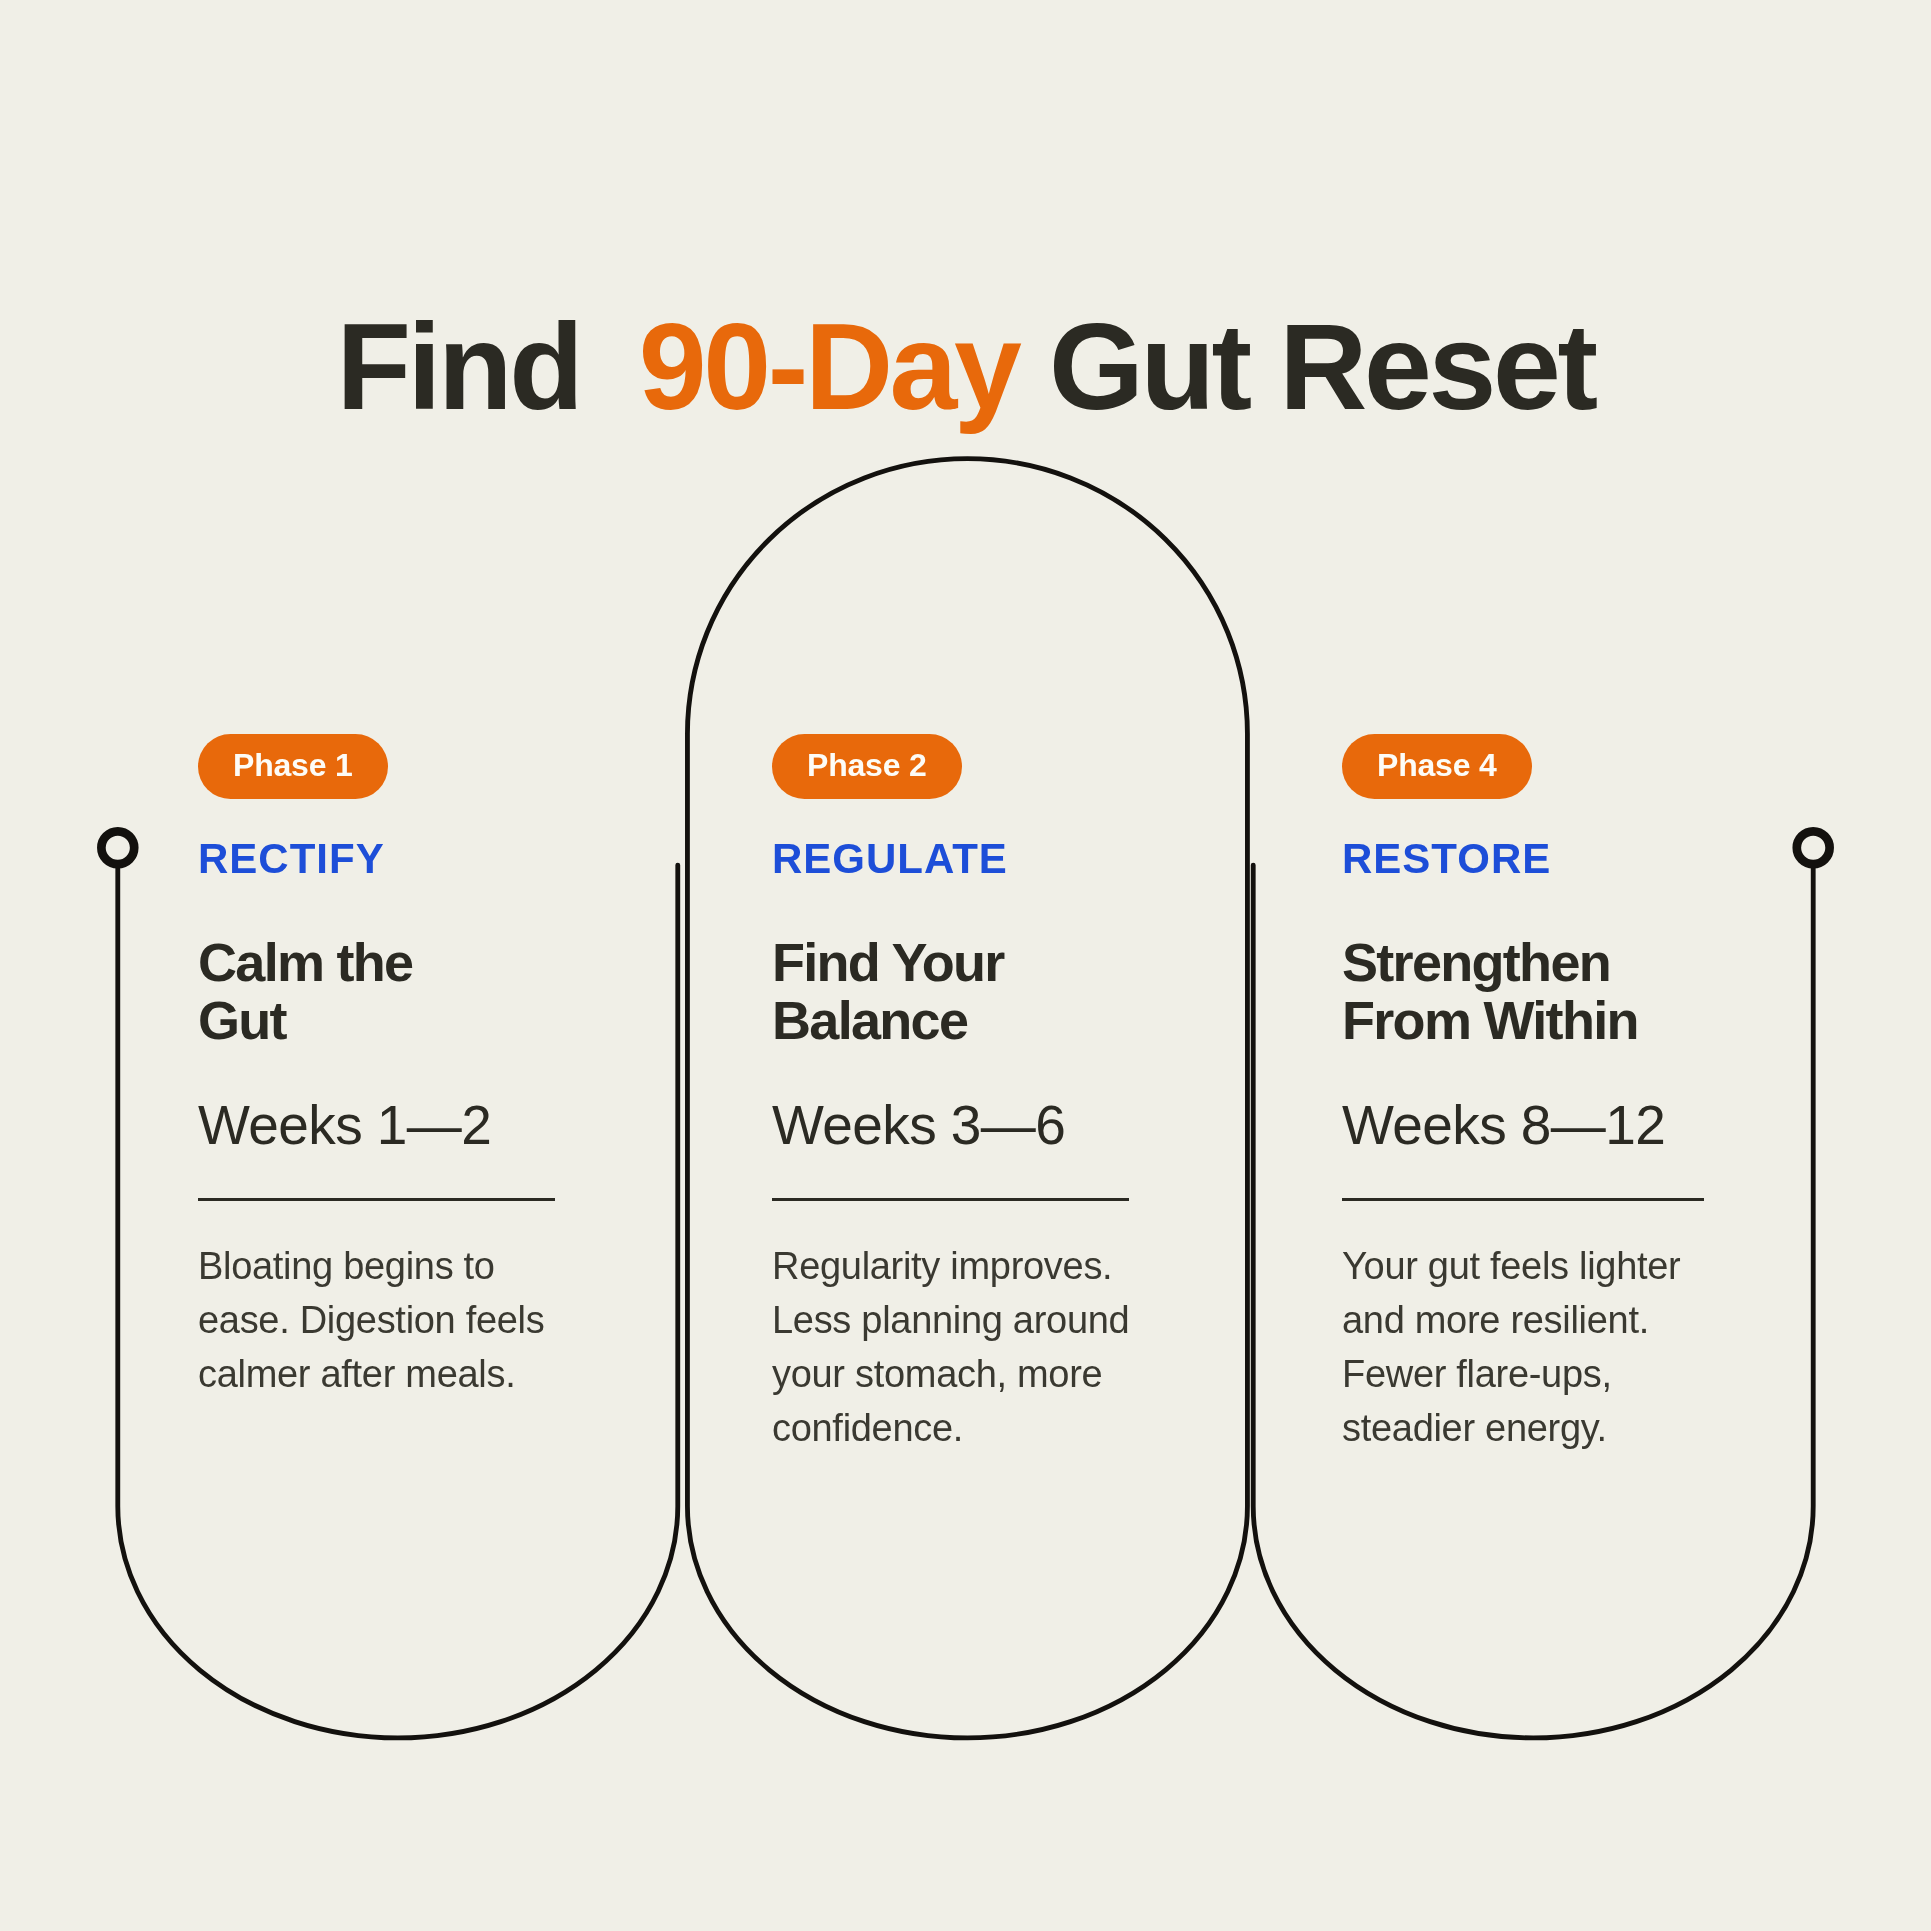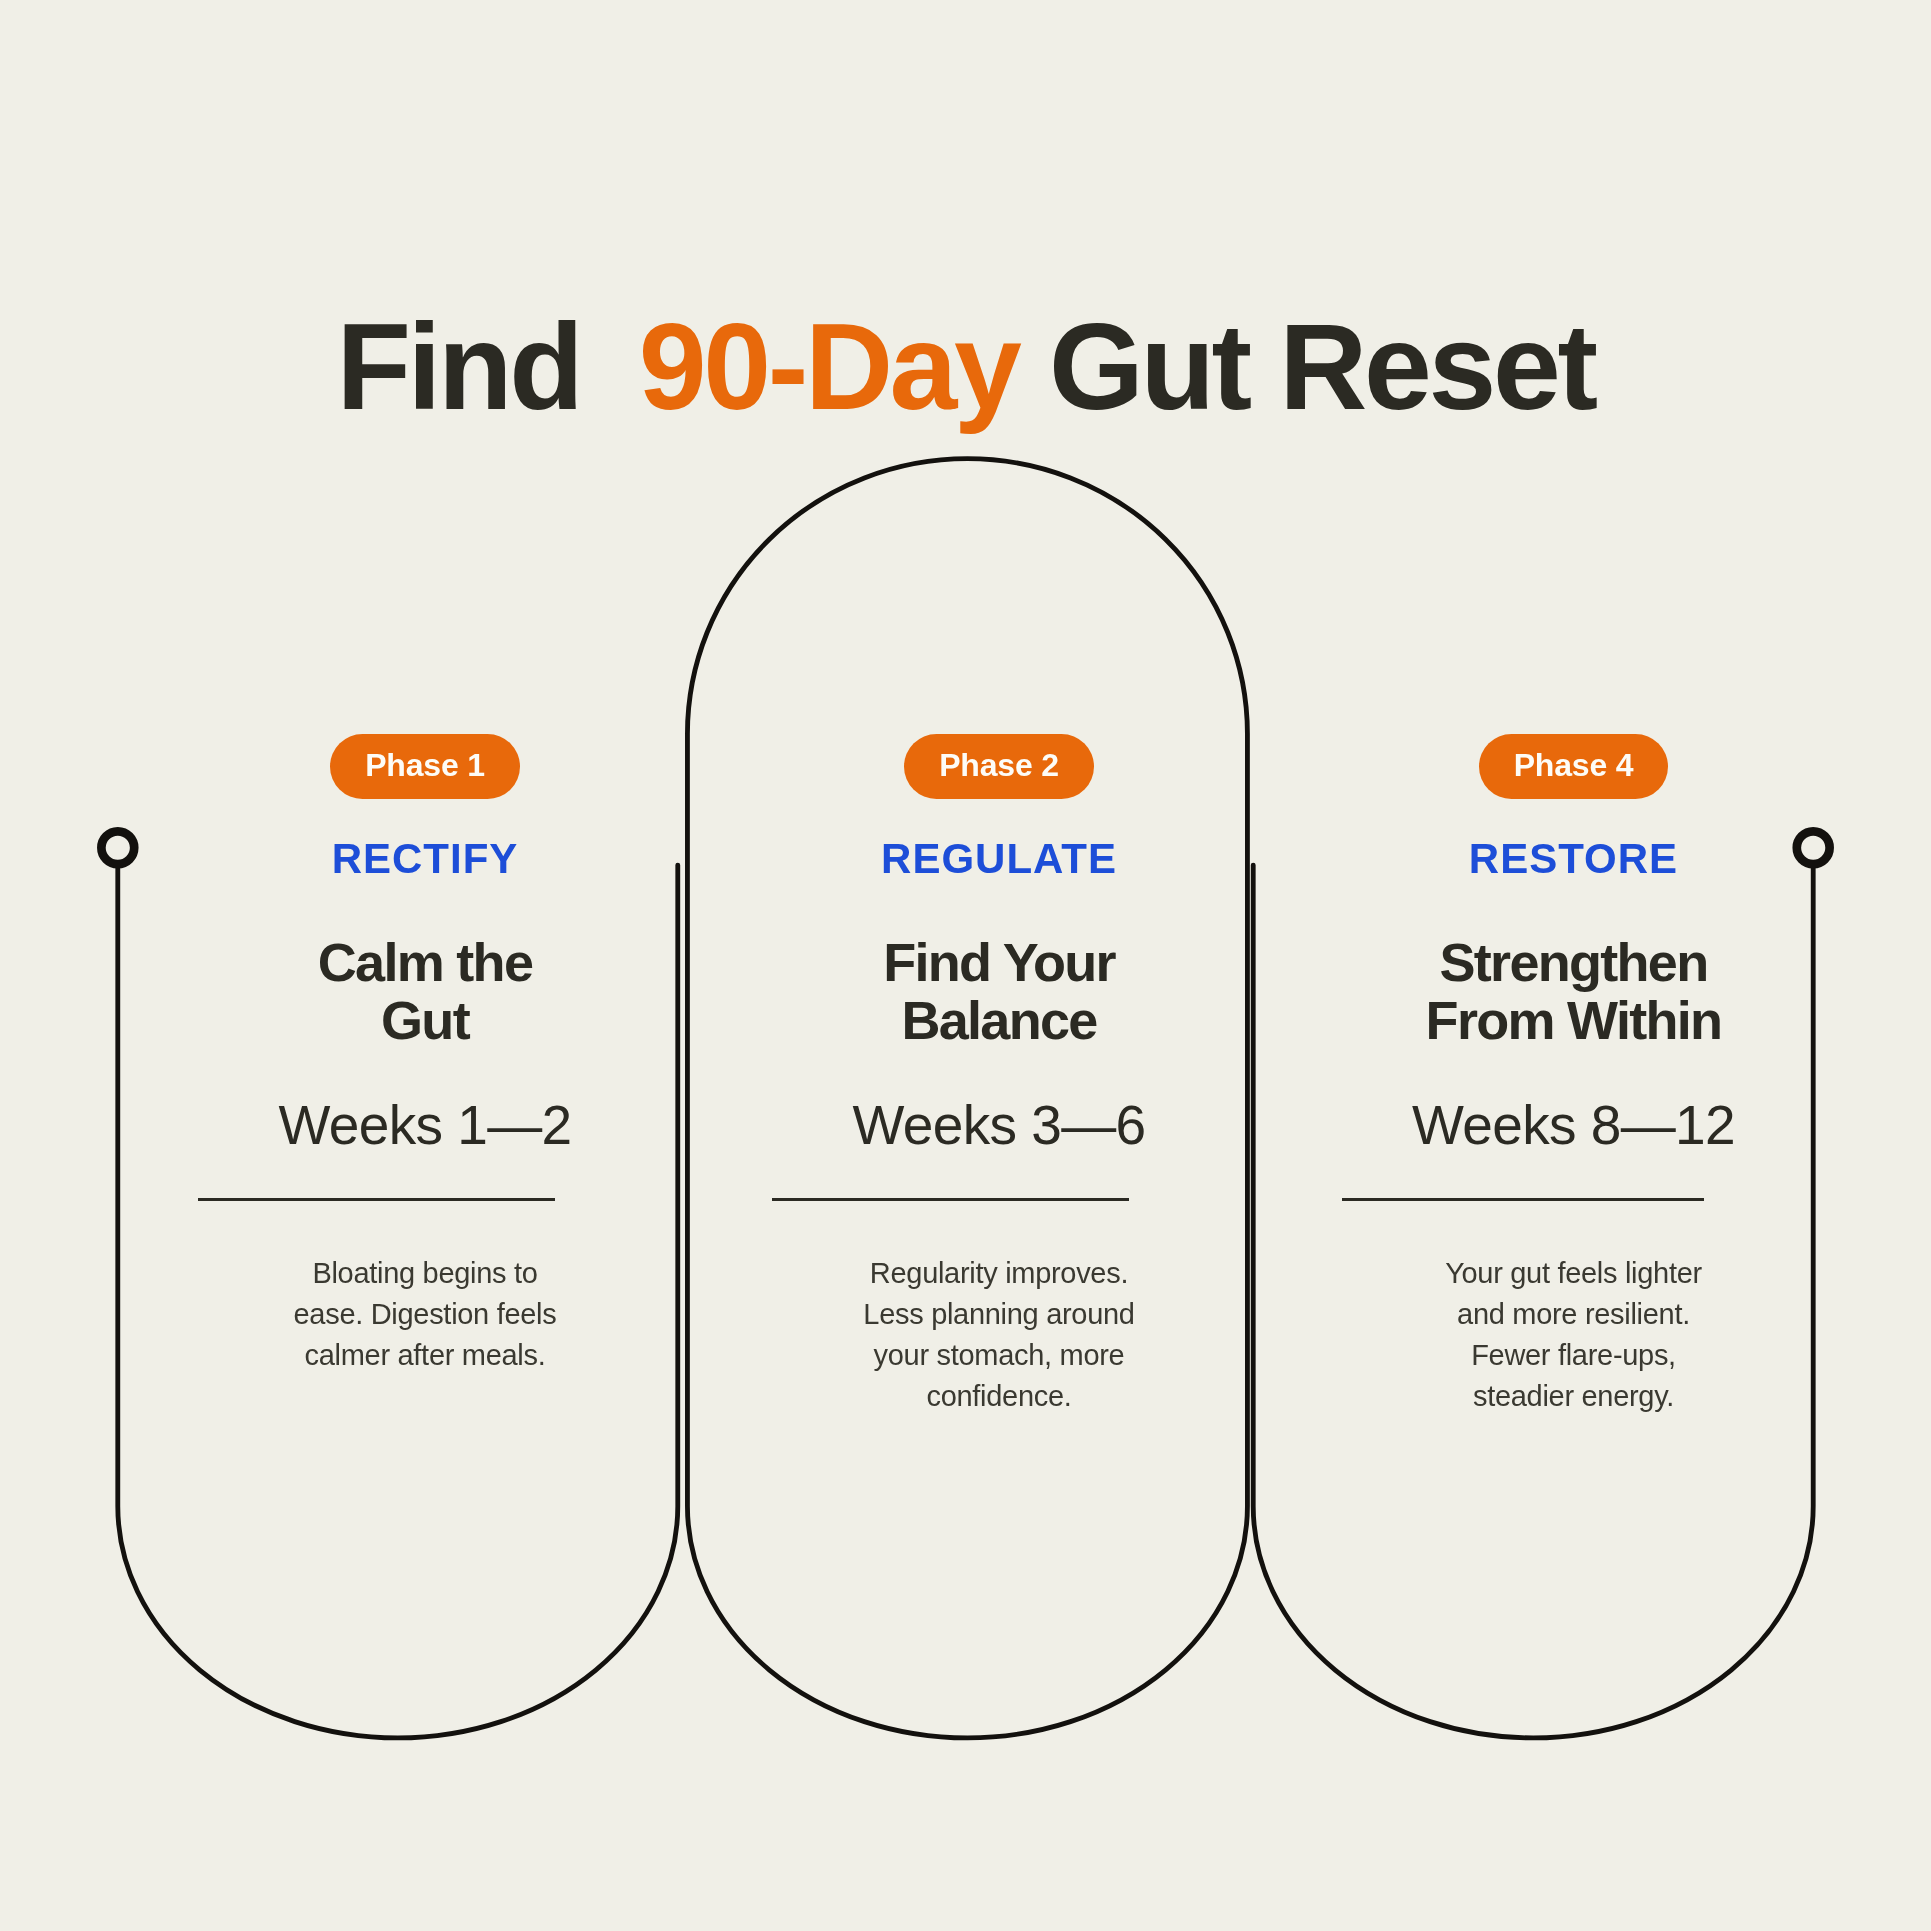--- a/index.html
+++ b/index.html
@@ -26,21 +26,21 @@
     font-weight:700;
     letter-spacing:-3.4px;
     color:#2b2a23;
     white-space:nowrap;
   }
   .title .accent{color:#e8690b;margin-left:28px;}
 
   
   .columns{
     position:absolute;
-    left:0;top:0;width:1931px;height:1648px;text-align:center;
+    left:0;top:0;width:1931px;height:1648px;
   }
   .col{position:absolute;top:734px;}
   .col-0{left:198px;width:454px;}
   .col-1{left:772px;width:454px;}
   .col-2{left:1342px;width:463px;}
 
   .badge{
     display:inline-block;
     background:#e8690b;
     color:#fdfcf7;
@@ -77,23 +77,23 @@
     letter-spacing:-0.6px;
   }
   .rule{
     margin-top:42px;
     height:2.9px;
     background:#2b2a23;
     width:357px;
   }
   .col-2 .rule{width:362px;}
   .body-text{
-    margin-top:52px;
+    margin-top:39px;
     color:#3a3931;
-    font-size:29px;
+    font-size:38px;
     font-weight:400;
     line-height:1.42;
     letter-spacing:-0.3px;
     white-space:pre-line;
   }
 </style>
 </head>
 <body>
 
 <div id="stage">

